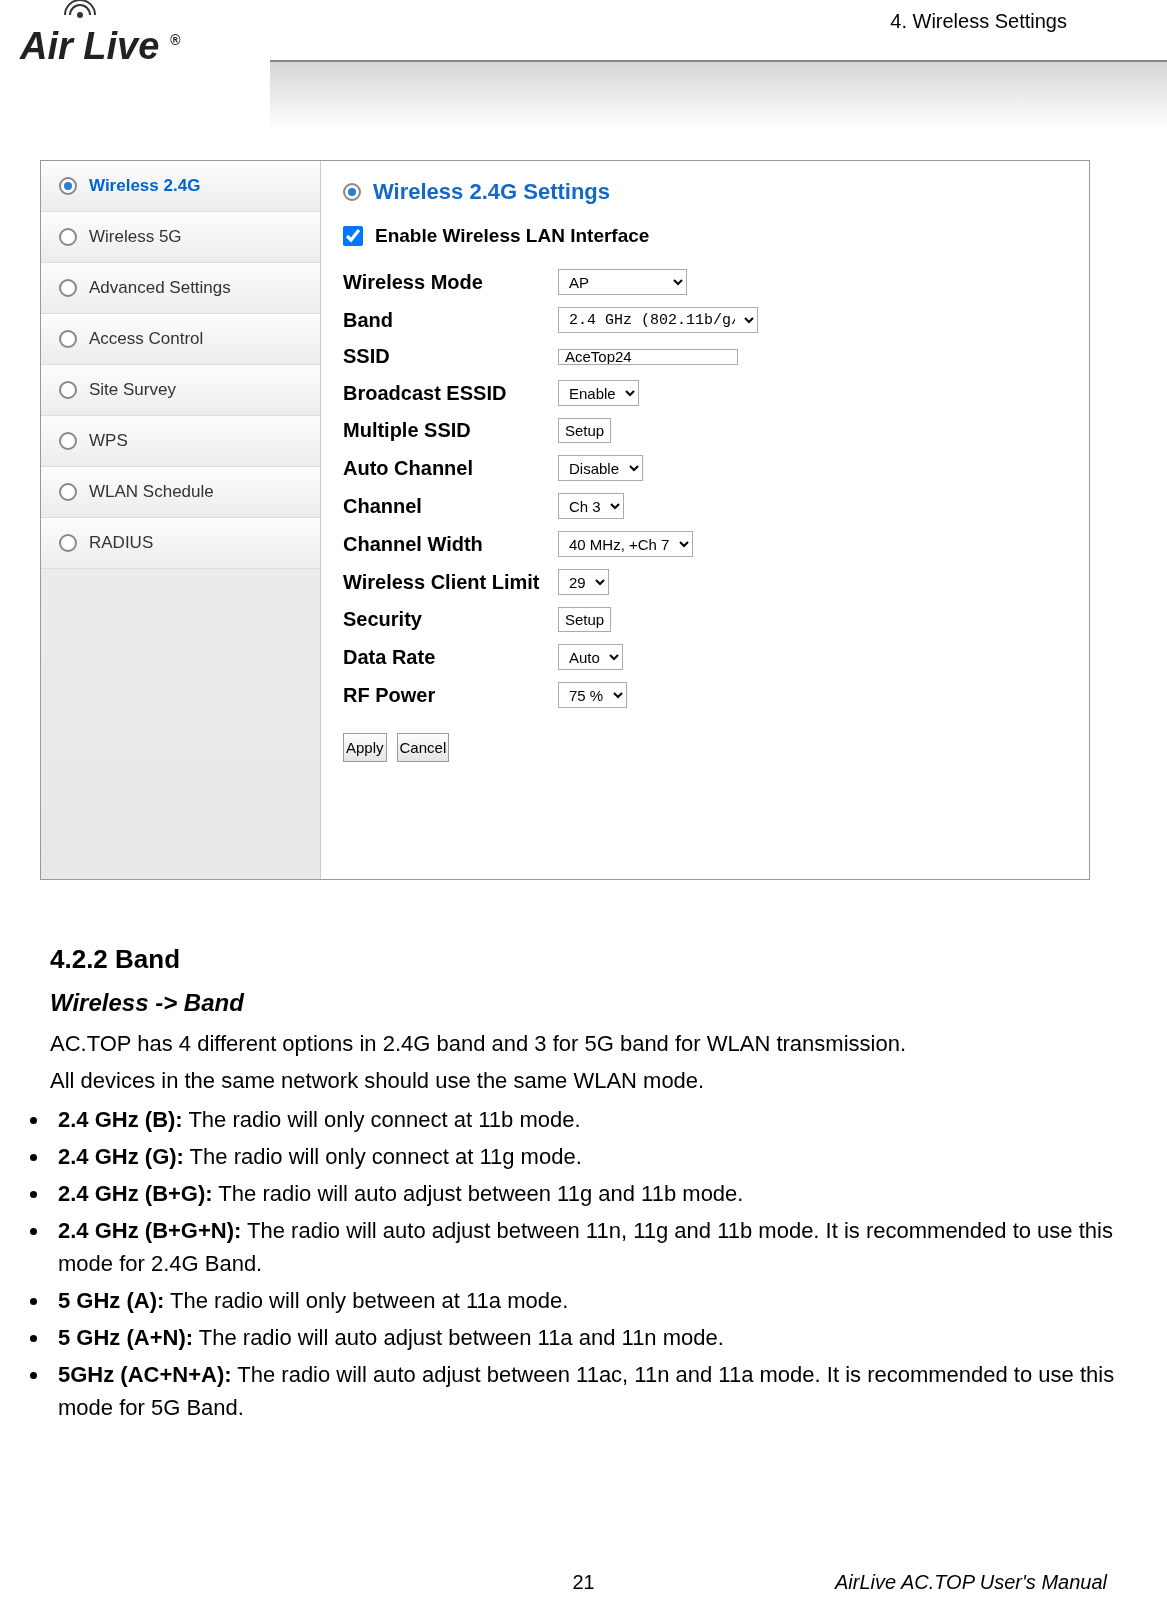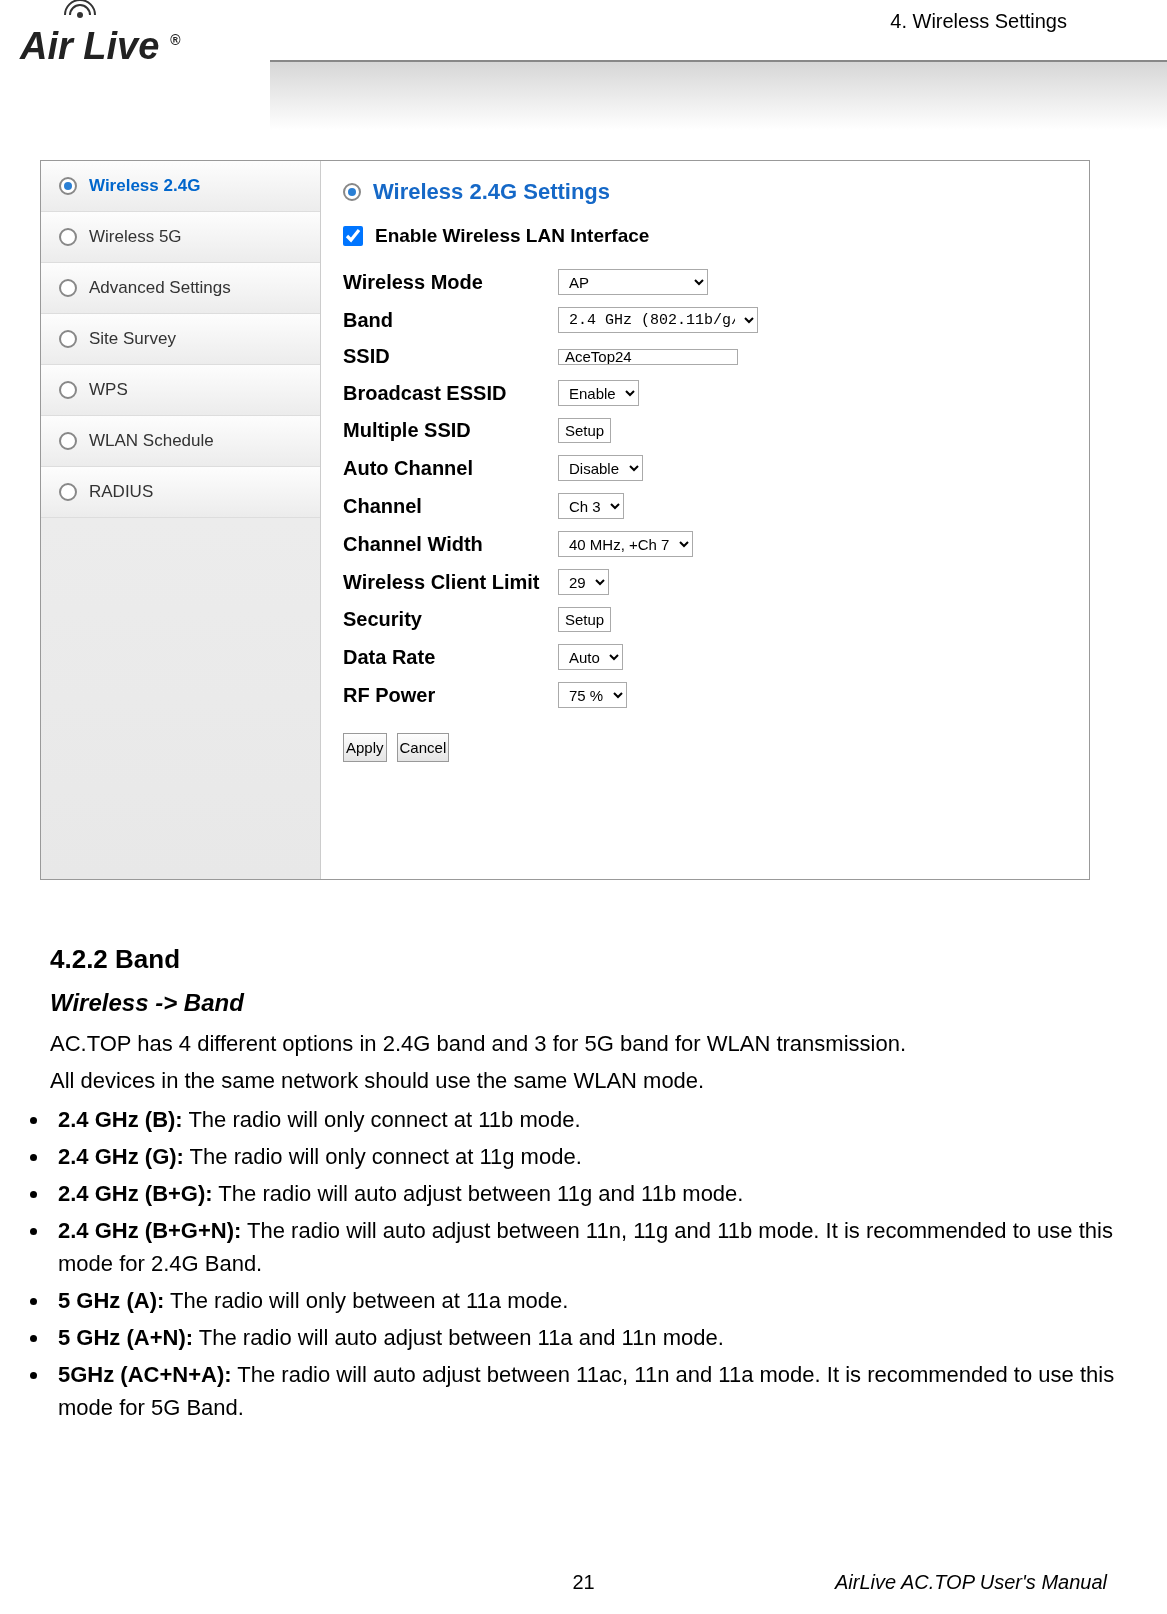--- a/index.html
+++ b/index.html
@@ -234,20 +234,24 @@
     <div class="sidebar-item">
       <span class="radio-icon"></span>
       <span>Wireless 5G</span>
     </div>
     <div class="sidebar-item">
       <span class="radio-icon"></span>
       <span>Advanced Settings</span>
     </div>
     <div class="sidebar-item">
       <span class="radio-icon"></span>
+      <span>Access Control</span>
+    </div>
+    <div class="sidebar-item">
+      <span class="radio-icon"></span>
       <span>Site Survey</span>
     </div>
     <div class="sidebar-item">
       <span class="radio-icon"></span>
       <span>WPS</span>
     </div>
     <div class="sidebar-item">
       <span class="radio-icon"></span>
       <span>WLAN Schedule</span>
     </div>
@@ -263,21 +267,21 @@
       <span>Wireless 2.4G Settings</span>
     </div>
 
     <div class="enable-row">
       <input type="checkbox" checked="" style="">
       <span class="enable-label">Enable Wireless LAN Interface</span>
     </div>
 
     <div class="form-row">
       <span class="form-label">Wireless Mode</span>
-      <select style="width:150px;"><option>AP</option></select>
+      <select style="width:129px;"><option>AP</option></select>
     </div>
     <div class="form-row">
       <span class="form-label">Band</span>
       <select style="width:200px;font-family:Liberation Mono, monospace;"><option>2.4 GHz (802.11b/g/n)</option></select>
     </div>
     <div class="form-row">
       <span class="form-label">SSID</span>
       <input type="text" value="AceTop24" style="">
     </div>
     <div class="form-row">

